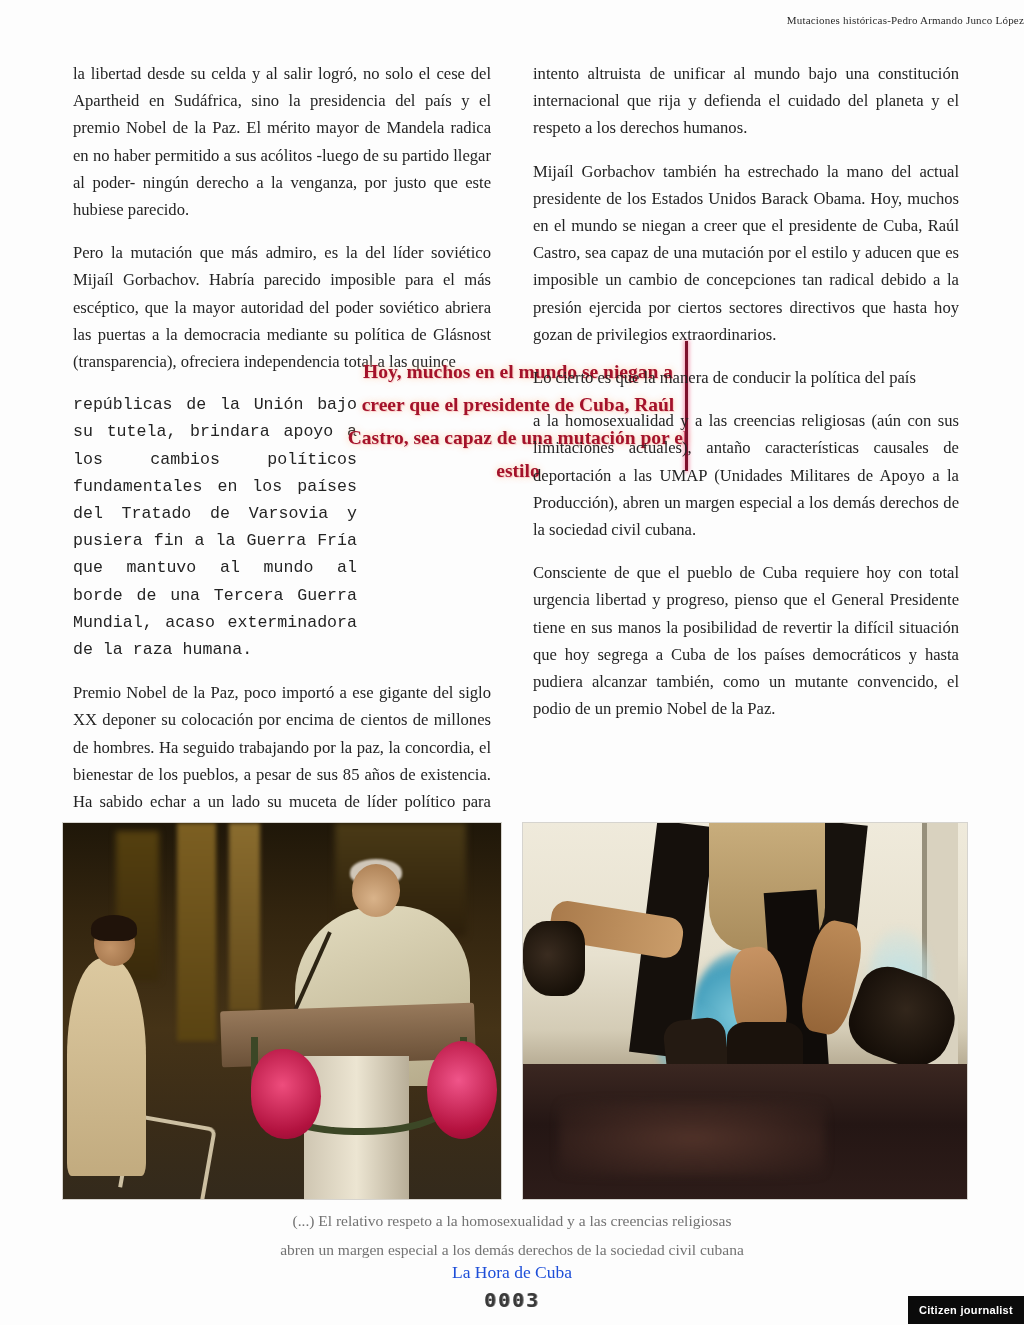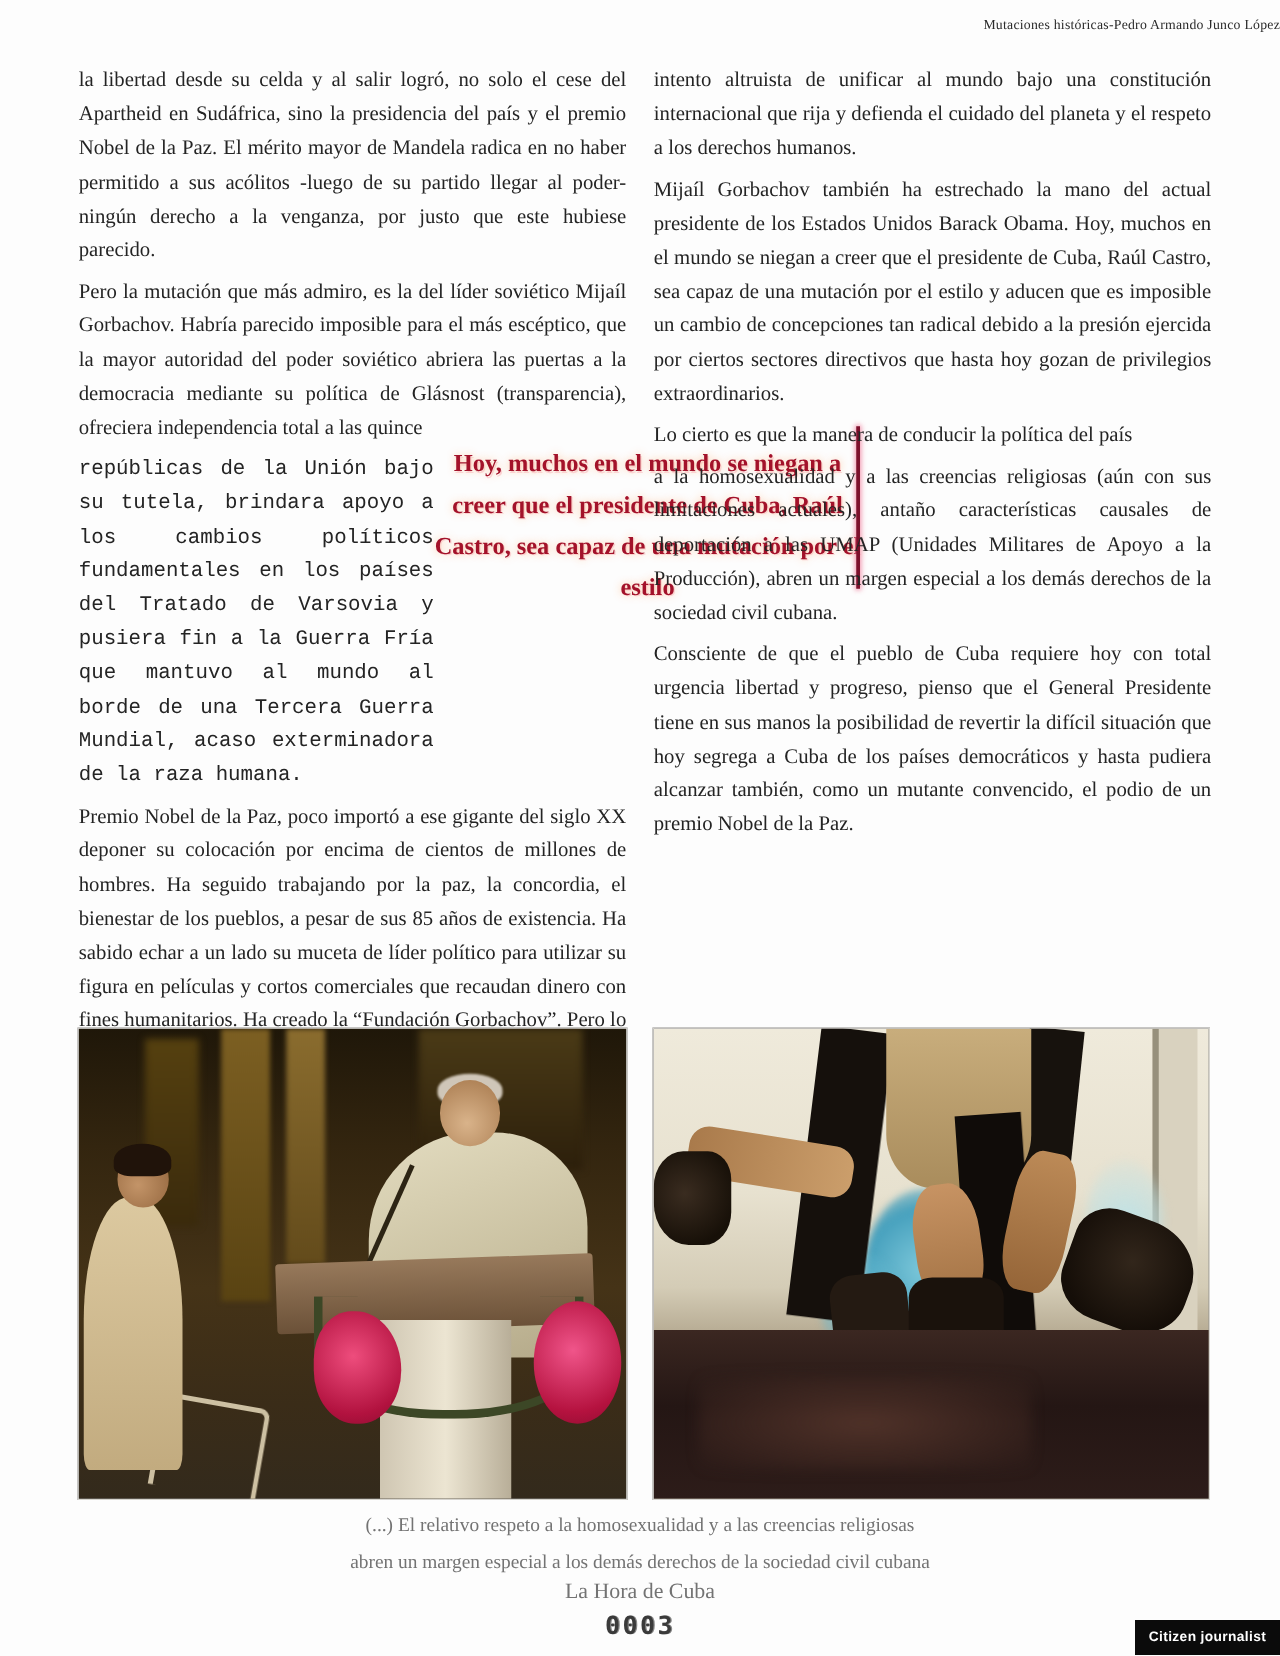--- a/index.html
+++ b/index.html
@@ -3,21 +3,21 @@
 <meta charset="utf-8">
 <style>
   html,body{margin:0;padding:0;background:#ffffff;}
   .page{position:relative;width:1024px;height:1325px;background:#fdfdfd;overflow:hidden;
         font-family:"Liberation Serif","DejaVu Serif",serif;color:#242424;}
 
   .running-head{position:absolute;top:14px;left:0;width:100%;text-align:right;
         font-size:11px;color:#2a2a2a;letter-spacing:.2px;}
 
   .col{position:absolute;top:44px;font-size:16.6px;line-height:27.2px;text-align:justify;}
-  .col p{margin:6px;}
+  .col p{margin:16px;}
   #col-left{left:57px;width:450px;}
   #col-right{left:517px;width:458px;}
   .narrow-left{width:284px;font-family:Liberation Mono, monospace;}
   .narrow-right{width:276px;margin-left:186px;}
 
   .pull-quote{position:absolute;left:343px;top:355px;width:350px;text-align:center;
         font-size:19.5px;line-height:33px;font-weight:700;color:#a3122a;
         text-shadow:0 0 7px rgba(255,196,150,.85), 1px 1px 0 rgba(250,190,200,.6);}
 
   .quote-divider{position:absolute;left:685px;top:341px;width:3px;height:130px;
@@ -65,21 +65,21 @@
   .lg-calfR{left:64%;top:26%;width:11%;height:30%;background:linear-gradient(180deg,#bc8a57,#956538);border-radius:35%;transform:rotate(12deg);}
   .lg-bootC{left:46%;top:53%;width:17%;height:17%;background:#1a120c;border-radius:25% 25% 30% 30%;}
   .lg-bootC2{left:32%;top:52%;width:14%;height:16%;background:#241a12;border-radius:30%;transform:rotate(-6deg);}
   .lg-bootR{left:74%;top:40%;width:23%;height:24%;background:radial-gradient(circle at 50% 40%,#32261b,#150e08 75%);border-radius:30% 45% 40% 35%;transform:rotate(20deg);}
   .lg-floor{left:0;bottom:0;width:100%;height:36%;background:linear-gradient(180deg,#3b2721 0%,#241614 45%,#2d1c19 100%);}
   .lg-floor-sheen{left:8%;bottom:6%;width:60%;height:20%;background:radial-gradient(ellipse,#503229,rgba(80,50,41,0));filter:blur(5px);}
 
   .caption{position:absolute;top:1206px;left:0;width:100%;text-align:center;
         font-size:15.5px;line-height:29px;color:#737373;}
   .footer-title{position:absolute;top:1262px;left:0;width:100%;text-align:center;
-        font-size:17.5px;color:#737373;}
+        font-size:17.5px;color:#1d4ed8;}
   .page-number{position:absolute;top:1288px;left:0;width:100%;text-align:center;
         font-family:"DejaVu Sans Mono",monospace;font-weight:700;font-size:20px;
         letter-spacing:2px;color:#3a3a3a;text-shadow:1px 0 0 #888;}
   .watermark{position:absolute;right:0;top:1296px;background:#0b0b0b;color:#ffffff;
         font-family:"Liberation Sans","DejaVu Sans",sans-serif;font-weight:700;
         font-size:11px;padding:8px 11px;letter-spacing:.3px;}
 </style>
 </head>
 <body>
 

